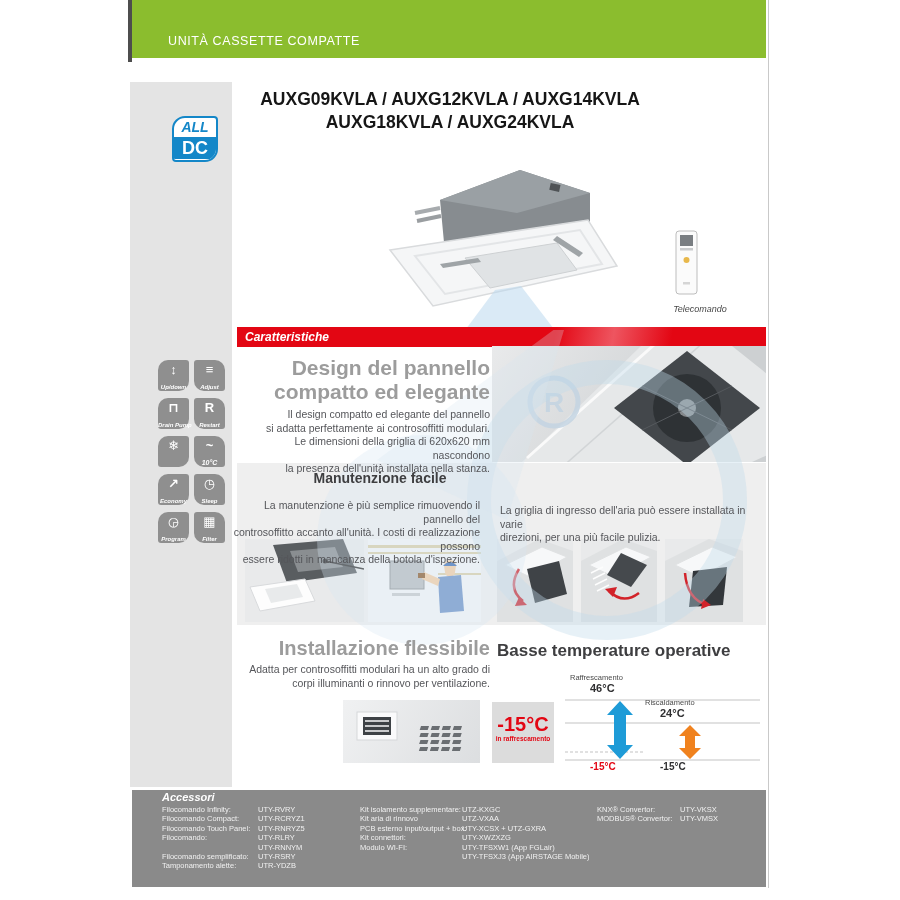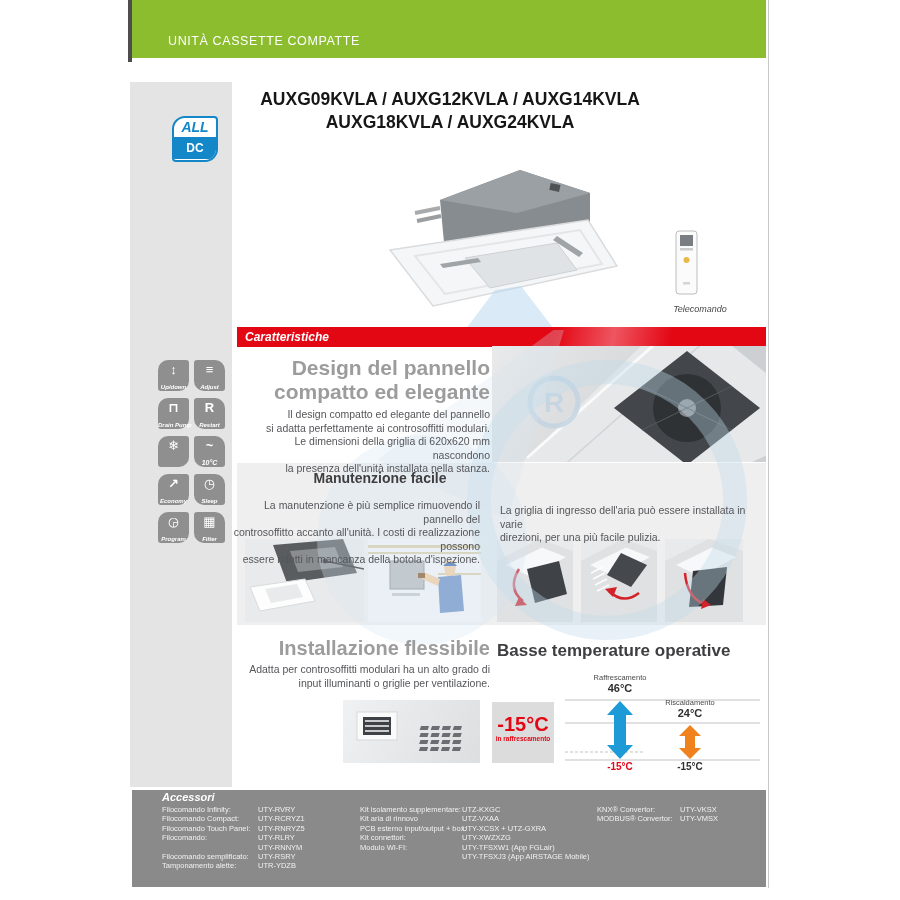--- a/index.html
+++ b/index.html
@@ -10,21 +10,21 @@
   .edge-tick{left:128px;top:0;width:4px;height:62px;background:#4d4d4d;}
   .green-bar{left:132px;top:0;width:634px;height:58px;background:#8bbd2e;}
   .green-title{left:168px;top:34px;color:#fff;font-size:12.5px;letter-spacing:.6px;}
   .right-rule{left:768px;top:0;width:1px;height:888px;background:#c9c9c9;}
   
   .models{left:240px;top:88px;width:420px;text-align:center;color:#161616;font-weight:bold;font-size:17.5px;line-height:23px;}
   
   .sidebar{left:130px;top:82px;width:102px;height:705px;background:#e4e4e4;}
   .alldc{left:172px;top:116px;width:46px;height:46px;border:2.5px solid #1487c8;border-radius:13px 4px 13px 4px;background:#fff;overflow:hidden;box-sizing:border-box;}
   .alldc .top{display:block;text-align:center;color:#1487c8;font-weight:bold;font-style:italic;font-size:14px;line-height:19px;}
-  .alldc .bot{display:block;text-align:center;background:#1487c8;color:#fff;font-weight:bold;font-size:12px;line-height:22px;height:22px;}
+  .alldc .bot{display:block;text-align:center;background:#1487c8;color:#fff;font-weight:bold;font-size:18px;line-height:22px;height:22px;}
   .tile{width:31px;height:31px;background:#8f8f8f;border-radius:10px 3px 10px 3px;}
   .tile-glyph{position:absolute;left:0;right:0;top:2px;text-align:center;color:#fff;font-size:13px;line-height:16px;font-weight:bold;}
   .tile-label{position:absolute;left:0;right:0;bottom:1px;text-align:center;color:#fff;font-size:6px;font-style:italic;font-weight:bold;white-space:nowrap;}
   
   .hero{left:345px;top:158px;width:280px;height:175px;}
   .remote{left:675px;top:230px;width:24px;height:66px;}
   .remote-label{left:655px;top:304px;width:90px;text-align:center;font-size:9px;color:#4a4a4a;font-style:italic;}
   
   .red-banner{left:237px;top:327px;width:529px;height:20px;
      background:linear-gradient(100deg,#e30613 0%,#e30613 60%,#ee5560 71%,#e30613 82%);}
@@ -35,21 +35,21 @@
   .body-txt{color:#55565a;font-size:10.5px;line-height:13.5px;text-align:right;}
   .body-left{color:#55565a;font-size:10.5px;line-height:13.5px;text-align:left;}
   .maint-bg{left:237px;top:463px;width:529px;height:162px;background:#efefef;}
   .photo{background:linear-gradient(125deg,#e9eaeb 0%,#cdd0d2 70%);overflow:hidden;}
   .imgbox{background:#e9eaeb;overflow:hidden;}
   
   .lowtemp-title{left:497px;top:641px;font-size:17px;font-weight:bold;color:#3e3e40;}
   .neg15{left:492px;top:702px;width:62px;height:61px;background:#dcdcdc;text-align:center;}
   .neg15 .v{display:block;color:#e30613;font-weight:bold;font-size:20px;margin-top:12px;line-height:20px;}
   .neg15 .c{display:block;color:#e30613;font-size:6.5px;font-weight:bold;line-height:9px;}
-  .chart-lbl{position:absolute;text-align:center;color:#4a4a4a;}
+  .chart-lbl{position:absolute;color:#4a4a4a;}
   
   .footer{left:132px;top:790px;width:634px;height:97px;background:#8a8a8a;}
   .foot-title{left:162px;top:791px;color:#fff;font-weight:bold;font-style:italic;font-size:11px;}
   .foot-col{position:absolute;color:#f0f0f0;font-size:7.5px;line-height:9.4px;}
   .foot-row{white-space:nowrap;}
   .foot-row .lab{display:inline-block;}
   .c1 .lab{width:96px;} .c2 .lab{width:102px;} .c3 .lab{width:83px;}
   .watermark{pointer-events:none;}
 </style>
 </head>
@@ -238,21 +238,21 @@
       <polygon points="10,26 47,8 72,18 35,38" fill="#f7f8f9" stroke="#e0e2e3"></polygon>
       <polygon points="28,32 62,28 58,66 24,68" fill="#33373b"></polygon>
       <path d="M20,34 Q22,60 42,66" stroke="#d2232a" stroke-width="2.5" fill="none"></path>
       <polygon points="36,70 46,66 38,60" fill="#d2232a"></polygon>
     </svg>
   </div>
 
   <div class="abs h-gray" style="left:245px;top:636px;width:245px;font-size:20px;z-index:7">Installazione flessibile</div>
   <div class="abs body-txt" style="left:235px;top:663px;width:255px;z-index:7">
     <div>Adatta per controsoffitti modulari ha un alto grado di</div>
-    <div>input illuminanti o griglie per ventilazione.</div>
+    <div>corpi illuminanti o rinnovo per ventilazione.</div>
   </div>
   <div class="abs imgbox" style="left:343px;top:700px;width:137px;height:63px;background:linear-gradient(120deg,#f0f1f2,#dcdee0);z-index:5">
     <svg width="137" height="63" viewBox="0 0 137 63">
       <rect x="14" y="12" width="40" height="28" fill="#fafafb" stroke="#d5d7d9"></rect>
       <rect x="20" y="17" width="28" height="18" fill="#3e4246"></rect>
       <g stroke="#fafafb" stroke-width="1.5">
         <line x1="22" y1="21" x2="46" y2="21"></line>
           <line x1="22" y1="26" x2="46" y2="26"></line>
           <line x1="22" y1="31" x2="46" y2="31"></line>
       </g>

